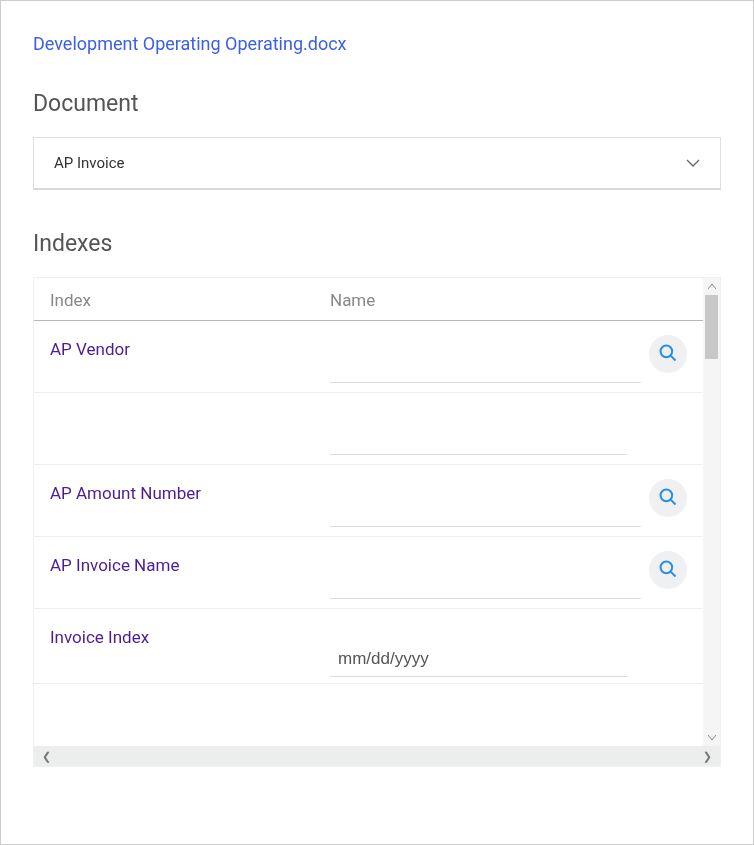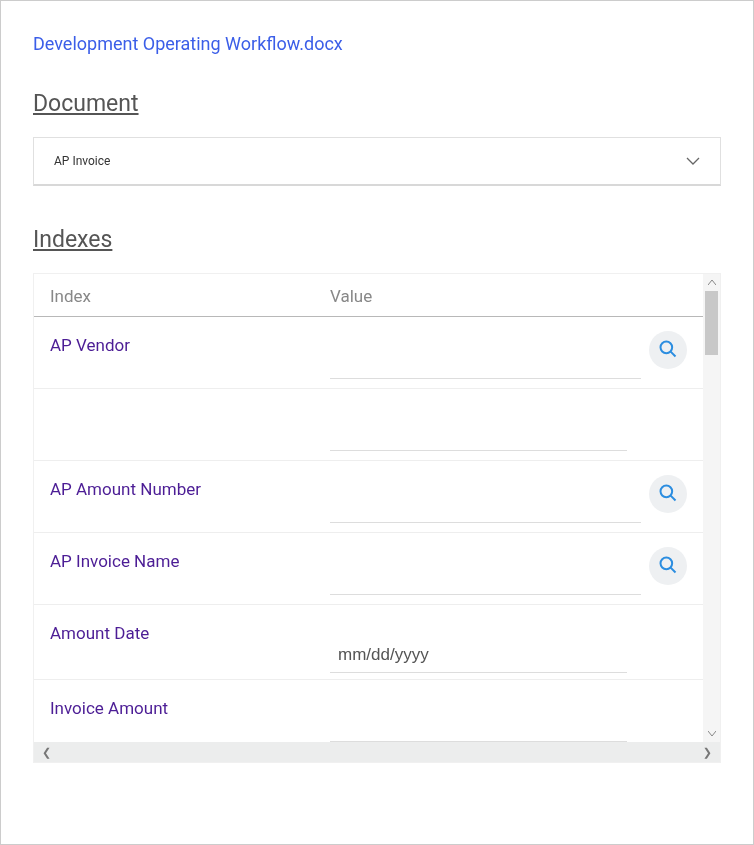--- a/index.html
+++ b/index.html
@@ -21,34 +21,33 @@
       color: #3b5ee8;
       font-size: 18px;
       margin-bottom: 36px;
       display: block;
     }
     .section-title {
       font-size: 23px;
       color: #555;
       font-weight: 400;
       margin-bottom: 20px;
-      text-decoration: underline;
     }
     .select-container {
       border: 1px solid #e0e0e0;
       border-bottom: 2px solid #d8d8d8;
       padding: 16px 20px;
       display: flex;
       justify-content: space-between;
       align-items: center;
       margin-bottom: 40px;
       cursor: pointer;
     }
     .select-value {
-      font-size: 12px;
+      font-size: 15px;
       color: #333;
     }
     .chevron-down {
       width: 14px;
       height: 14px;
       display: flex;
       align-items: center;
       justify-content: center;
     }
     .chevron-down svg {
@@ -190,42 +189,42 @@
       cursor: pointer;
       padding: 0 2px;
     }
     .row-no-lookup .row-value-wrap {
       padding-right: 60px;
     }
   </style>
 </head>
 <body>
 
-<a class="file-link">Development Operating Workflow.docx</a>
+<a class="file-link">Development Operating Operating.docx</a>
 
 <div class="section-title">Document</div>
 
 <div class="select-container">
   <span class="select-value">AP Invoice</span>
   <span class="chevron-down">
     <svg viewBox="0 0 14 8" fill="none" stroke="#666" stroke-width="1.3">
       <polyline points="1,1 7,7 13,1"></polyline>
     </svg>
   </span>
 </div>
 
 <div class="indexes-section">
   <div class="section-title">Indexes</div>
 
   <div class="indexes-container">
     <div class="table-scroll-area">
       <div class="table-content">
         <div class="table-header">
           <div class="col-index">Index</div>
-          <div class="col-value">Value</div>
+          <div class="col-value">Name</div>
         </div>
 
         <div class="table-row">
           <div class="row-label">AP Vendor</div>
           <div class="row-value-wrap">
             <input class="underline-input" type="text" value="" style="">
             <button class="lookup-btn">
               <span>
                 <svg viewBox="0 0 24 24" fill="none" stroke="#2b8de0" stroke-width="2.4">
                   <circle cx="10" cy="10" r="7"></circle>
@@ -267,32 +266,26 @@
                 <svg viewBox="0 0 24 24" fill="none" stroke="#2b8de0" stroke-width="2.4">
                   <circle cx="10" cy="10" r="7"></circle>
                   <line x1="21" y1="21" x2="15.2" y2="15.2"></line>
                 </svg>
               </span>
             </button>
           </div>
         </div>
 
         <div class="table-row row-no-lookup">
-          <div class="row-label">Amount Date</div>
+          <div class="row-label">Invoice Index</div>
           <div class="row-value-wrap">
             <input class="underline-input date-input" type="text" placeholder="mm/dd/yyyy" style="">
           </div>
         </div>
 
-        <div class="table-row row-no-lookup" style="border-bottom:none;">
-          <div class="row-label">Invoice Amount</div>
-          <div class="row-value-wrap">
-            <input class="underline-input" type="text" value="" style="">
-          </div>
-        </div>
 
       </div>
 
       <div class="vscroll">
         <div class="vscroll-arrow">
           <svg width="8" height="5" viewBox="0 0 8 5">
               <polyline points="0,5 4,0 8,5" fill="none" stroke="#888" stroke-width="1"></polyline>
             </svg>
         </div>
         <div class="vscroll-track">

